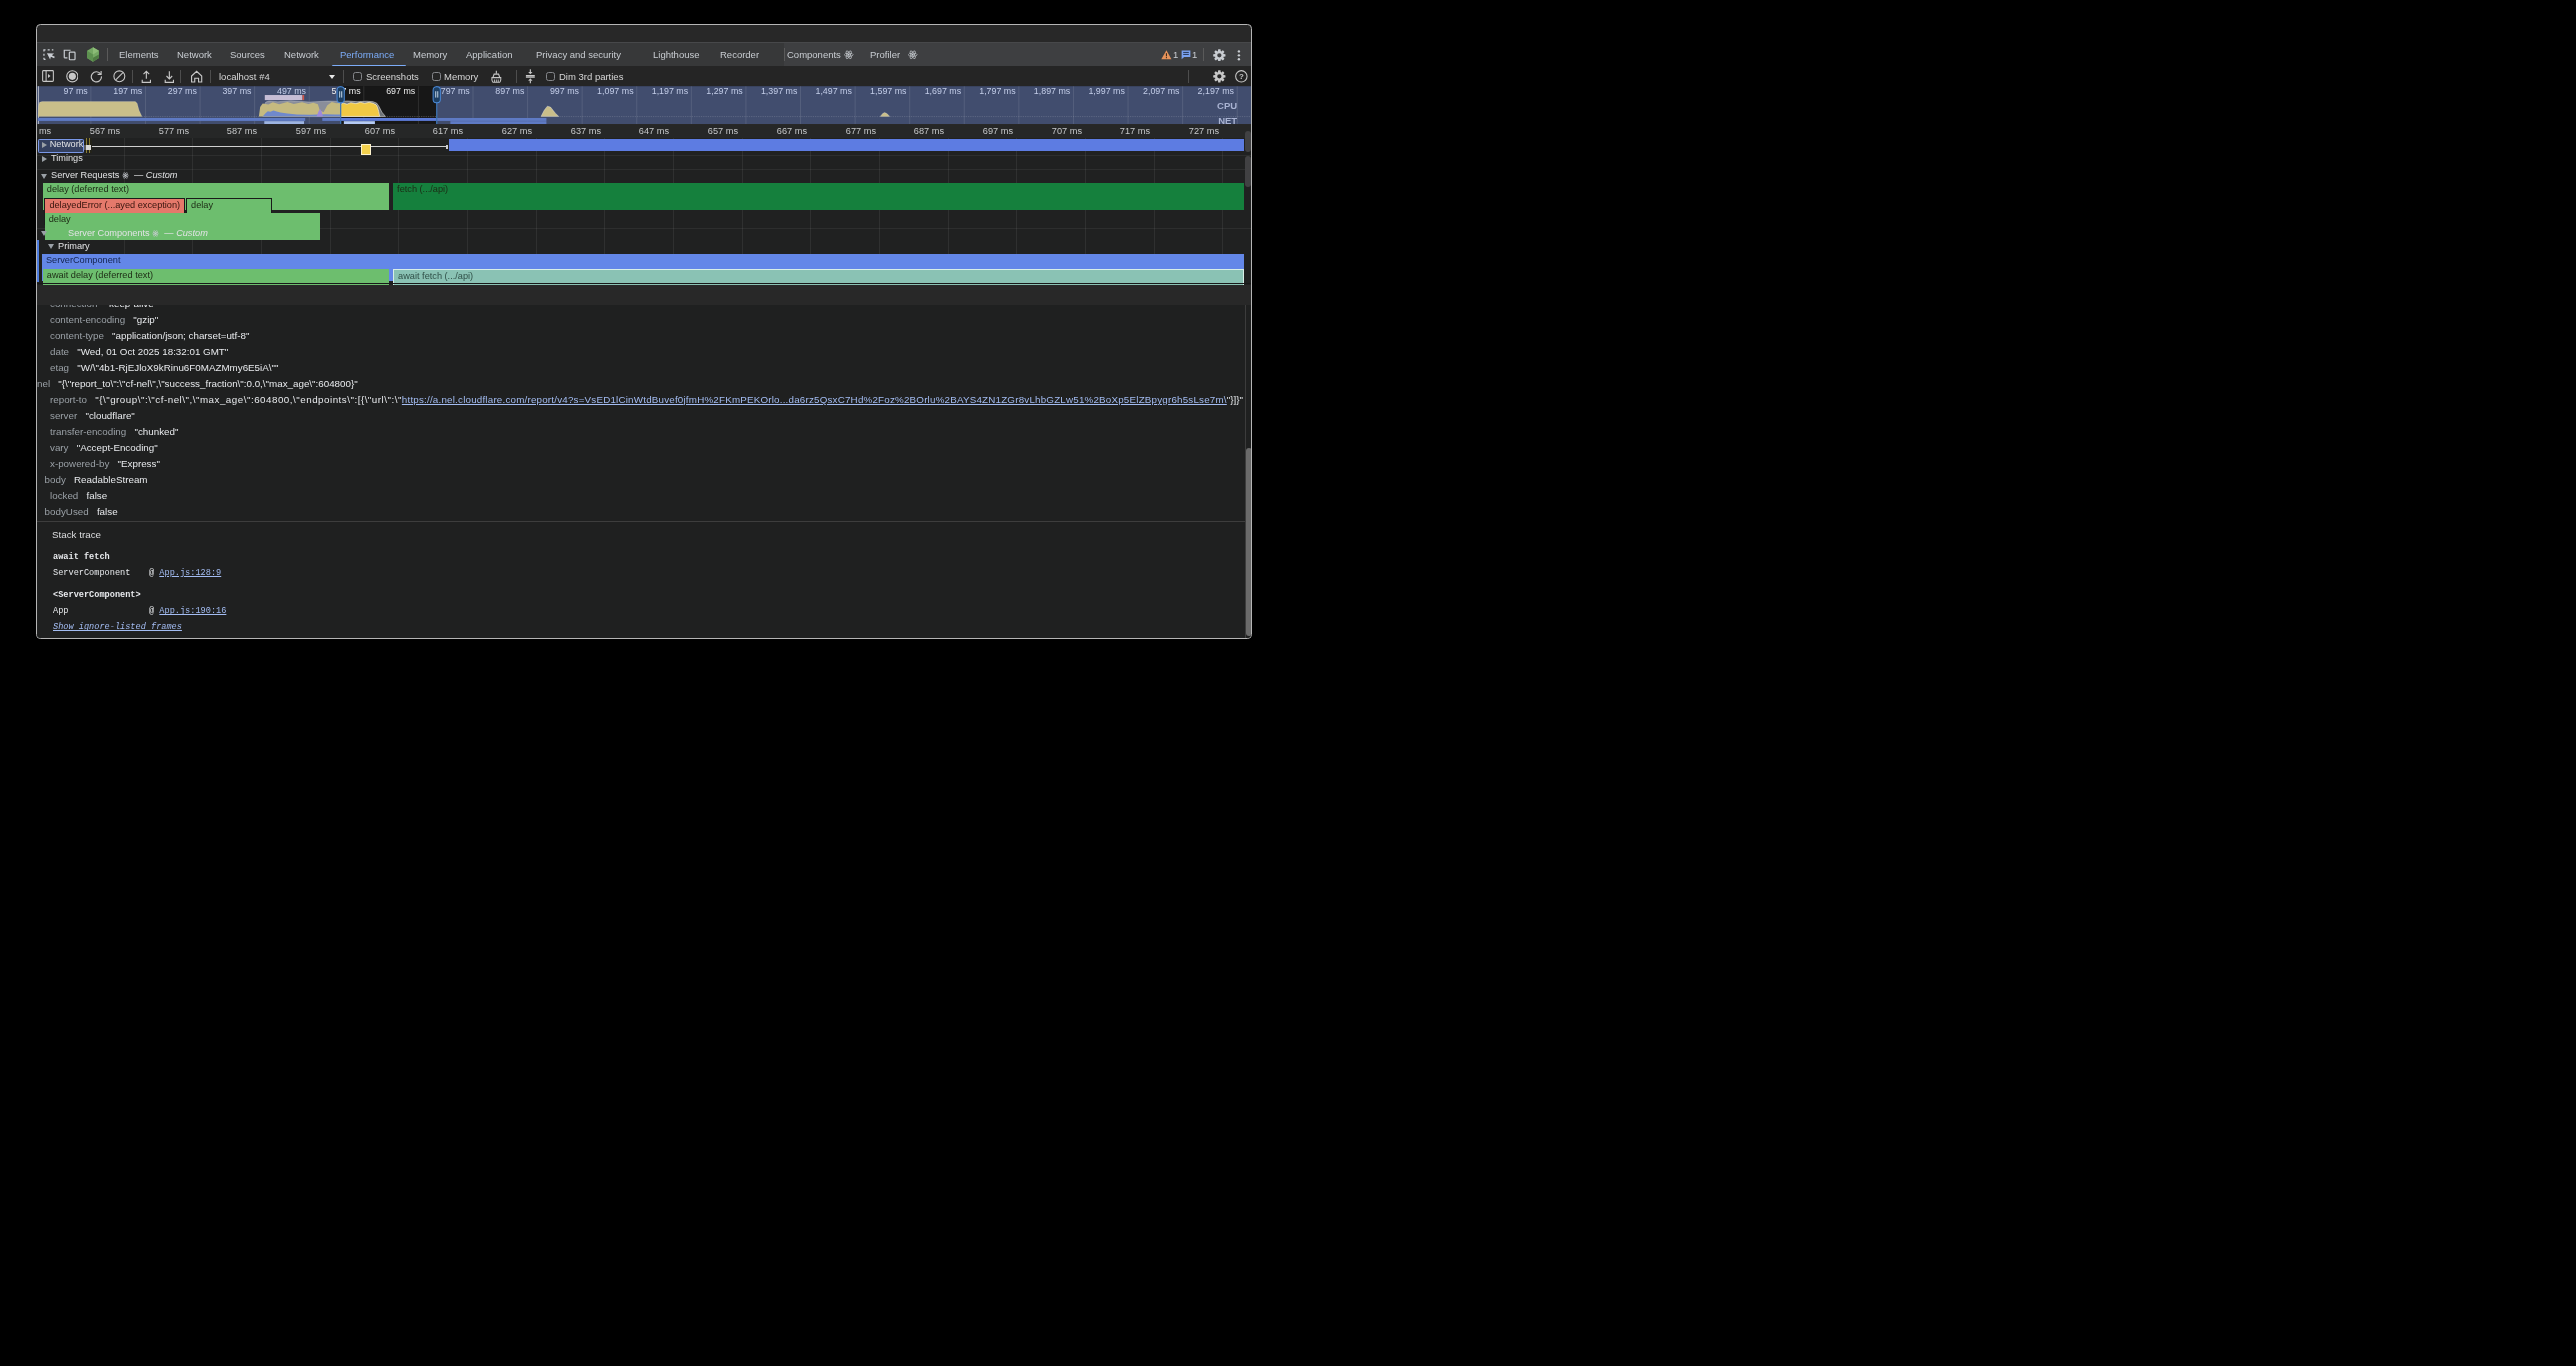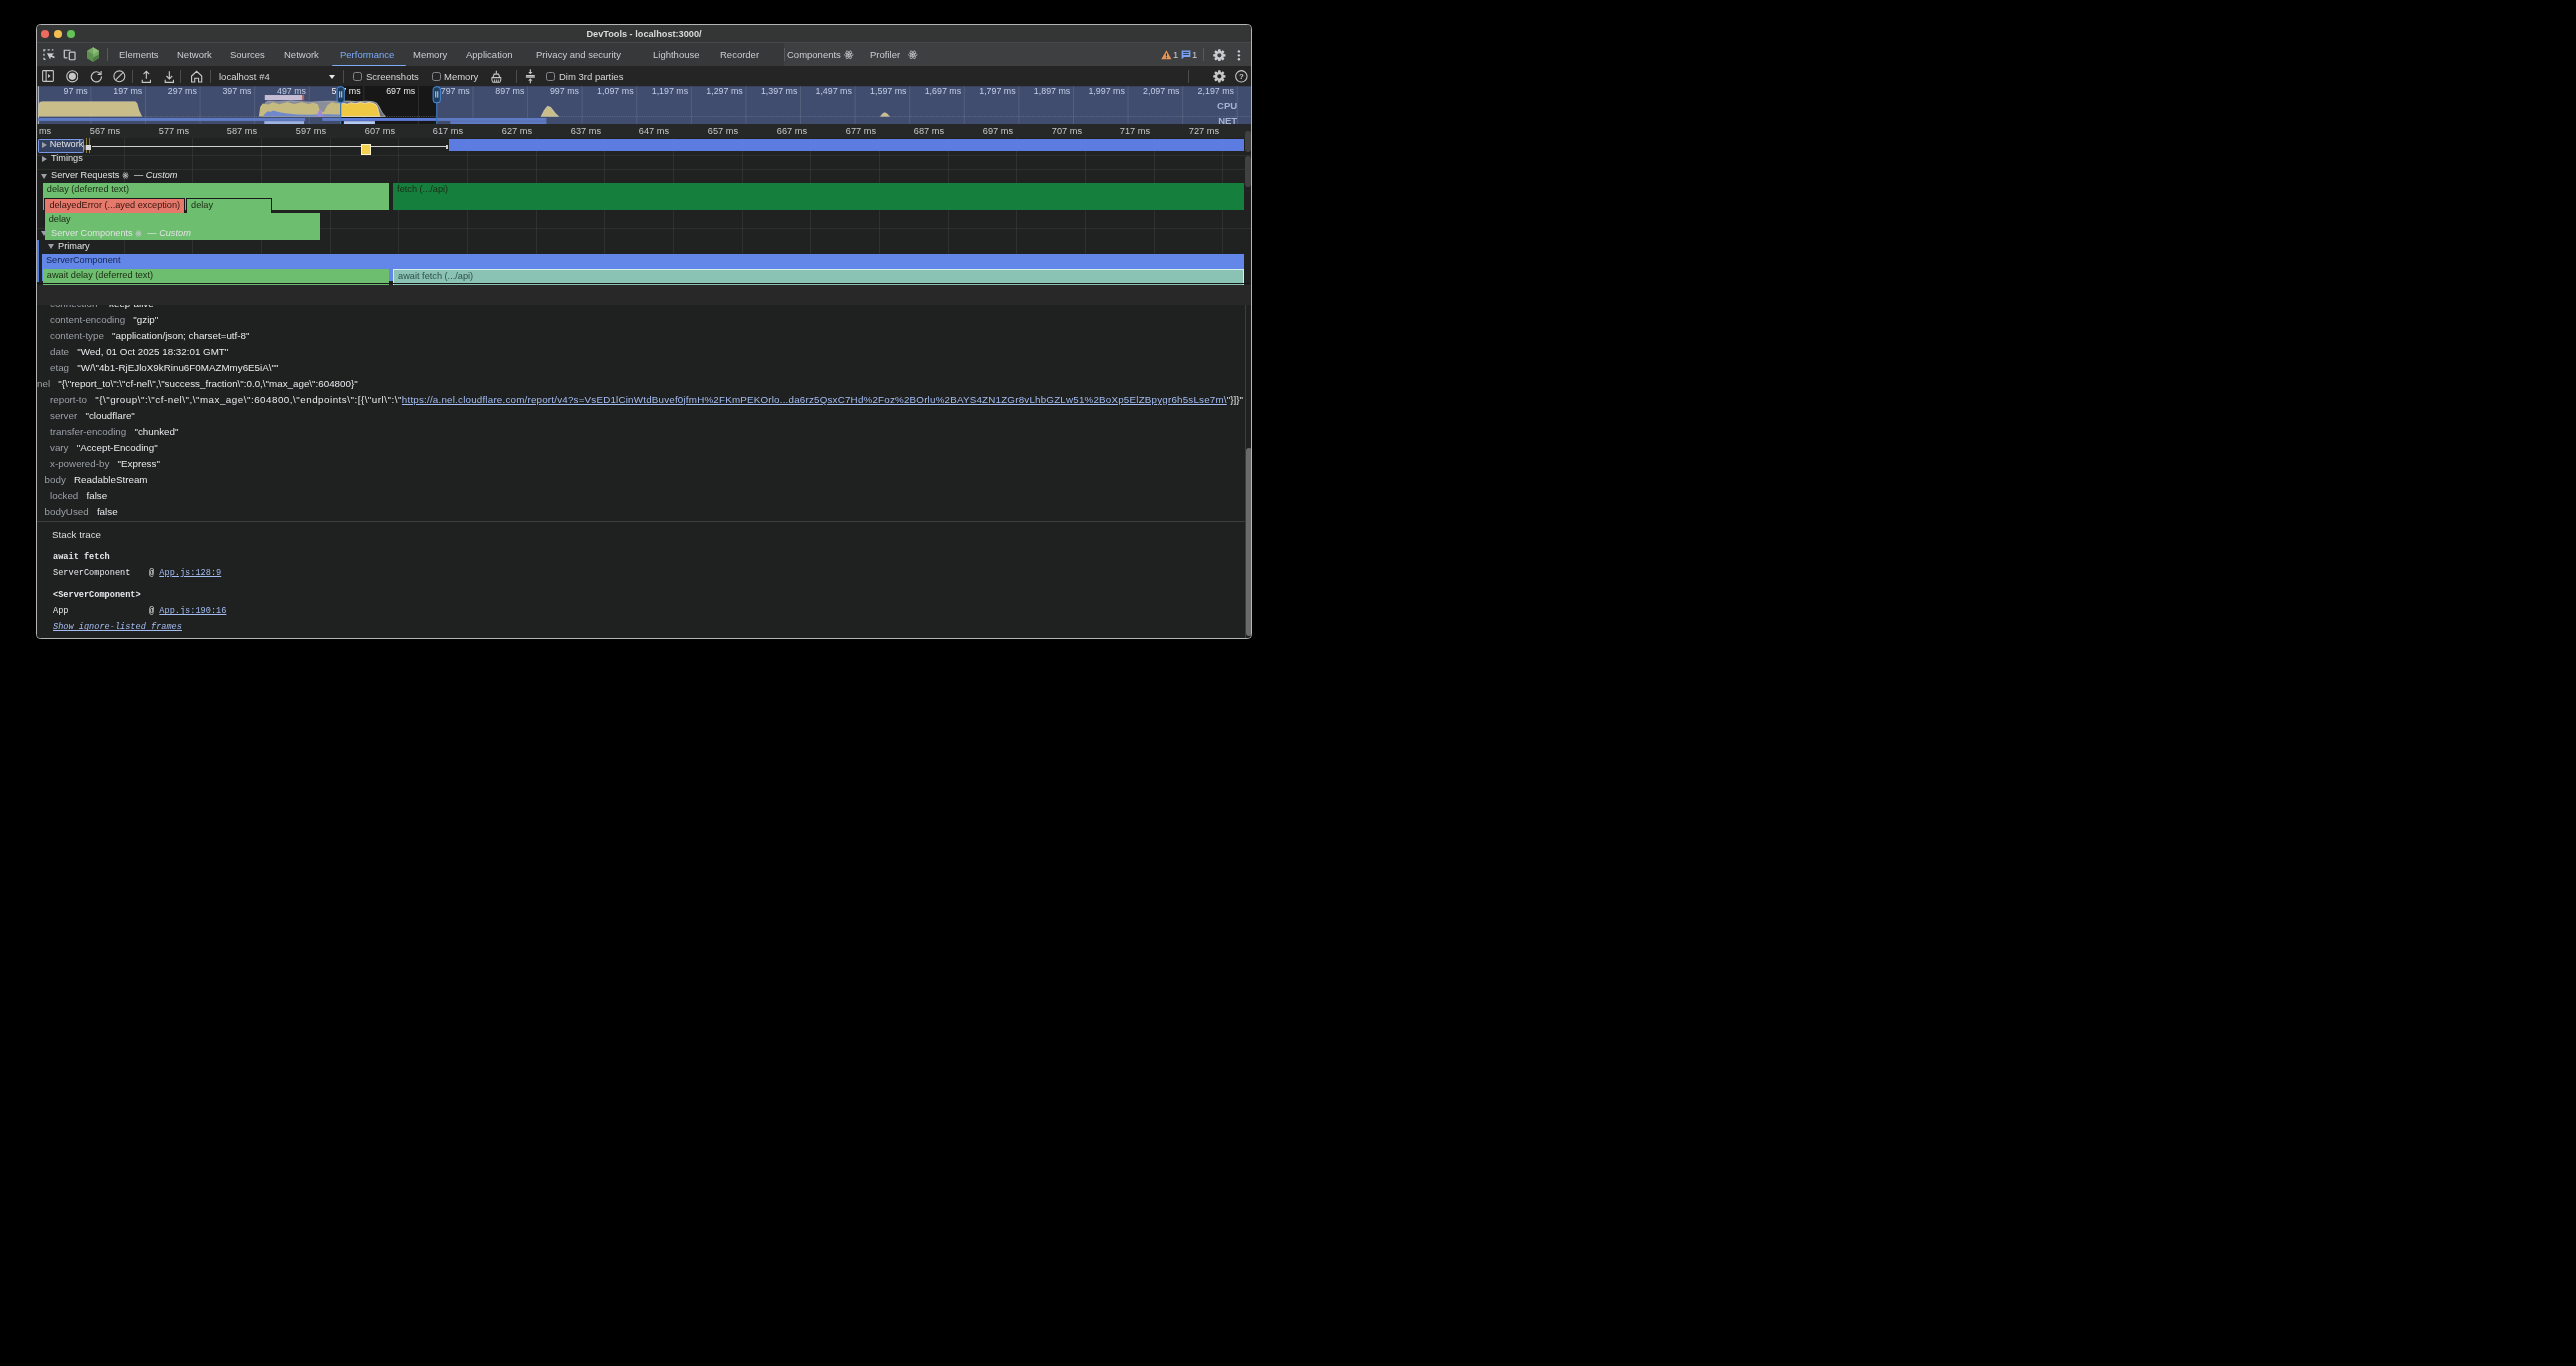--- a/index.html
+++ b/index.html
@@ -36,25 +36,20 @@
 
 #details{left:0;top:280px;width:100%;height:335px;background:#1f2020;overflow:hidden;font-size:9.8px;color:#e8eaed}
 .dl{height:16px;line-height:16px;white-space:nowrap}
 .dk{color:#9aa0a6}
 .dv{color:#e8eaed}
 .lnk{color:#a3bcf2;text-decoration:underline}
 #stack{font-family:"Liberation Mono",monospace;font-size:8.6px;color:#e8eaed}
 .mrow{height:16px;line-height:16px;white-space:nowrap}
 </style></head><body>
 <div id="win">
-  <div id="title" class="abs">DevTools - localhost:3000/
-    <div class="abs tl" style="left:4.4px;background:#ed6a5e"></div>
-    <div class="abs tl" style="left:17px;background:#f5bf4f"></div>
-    <div class="abs tl" style="left:30px;background:#61c455"></div>
-  </div>
   <div id="tabbar" class="abs">
     <svg class="abs" style="left:6.3px;top:5.7px" width="12.7" height="12.7" viewBox="0 0 20 20" fill="none" stroke="#c9cdd2" stroke-width="2">
       <path d="M1.5 4 V1.5 H4 M7.3 1.5 H10.6 M13.9 1.5 H16.3 M1.5 7.3 V10.6 M1.5 13.9 V16.4 M1.5 16.5 H4" stroke-dasharray="none"></path>
       <path d="M7 5.8 L9.8 16.8 L11.9 12.6 L16.4 16 L18 14 L13.8 10.6 L18 8.6 Z" fill="#c9cdd2" stroke="none" transform="rotate(-12 10 10)"></path>
     </svg>
     <svg class="abs" style="left:26px;top:6.3px" width="13.3" height="11.4" viewBox="0 0 21 18" fill="none" stroke="#c9cdd2" stroke-width="1.9">
       <path d="M12 2 H2 V14 M2 14 H7"></path>
         <rect x="10" y="5" width="9" height="12" rx="1.2"></rect>
     </svg>
     <svg class="abs" style="left:49px;top:4.4px" width="14" height="15" viewBox="0 0 22 24">
@@ -315,21 +310,21 @@
           <ellipse cx="7.5" cy="7.5" rx="7" ry="2.6" transform="rotate(60 7.5 7.5)"></ellipse>
           <ellipse cx="7.5" cy="7.5" rx="7" ry="2.6" transform="rotate(120 7.5 7.5)"></ellipse>
         </svg>&nbsp; — <i>Custom</i></div>
     <div class="abs bar" style="left:5.7px;top:58px;width:346px;background:#6dbe6e">delay (deferred text)</div>
     <div class="abs bar" style="left:356px;top:58px;width:851px;background:#15803d">fetch (.../api)</div>
     <div class="abs bar" style="left:7.3px;top:73px;width:141px;background:#e5796b;border:0.6px solid #1a1a1a;color:#38150e">delayedError (...ayed exception)</div>
     <div class="abs bar" style="left:149px;top:73px;width:86px;background:#6dbe6e;border:0.6px solid #1a1a1a">delay</div>
     <div class="abs bar" style="left:7.6px;top:88px;width:275px;background:#6dbe6e">delay</div>
 
     <div class="abs trid" style="left:3.8px;top:106px"></div>
-    <div class="abs thead" style="left:14px;top:103px">Server Components <svg width="7" height="7" viewBox="0 0 15 15" fill="none" stroke="#c9cdd2" stroke-width="1" style="vertical-align:-1.3px">
+    <div class="abs thead" style="left:31px;top:103px">Server Components <svg width="7" height="7" viewBox="0 0 15 15" fill="none" stroke="#c9cdd2" stroke-width="1" style="vertical-align:-1.3px">
           <circle cx="7.5" cy="7.5" r="1.4" fill="#c9cdd2" stroke="none"></circle>
           <ellipse cx="7.5" cy="7.5" rx="7" ry="2.6"></ellipse>
           <ellipse cx="7.5" cy="7.5" rx="7" ry="2.6" transform="rotate(60 7.5 7.5)"></ellipse>
           <ellipse cx="7.5" cy="7.5" rx="7" ry="2.6" transform="rotate(120 7.5 7.5)"></ellipse>
         </svg>&nbsp; — <i>Custom</i></div>
     <div class="abs" style="left:0;top:115px;width:1.7px;height:42px;background:#4c7ce0"></div>
     <div class="abs trid" style="left:11.4px;top:119px"></div>
     <div class="abs thead" style="left:21px;top:116px">Primary</div>
     <div class="abs bar" style="left:4.8px;top:129px;width:1202px;background:#6387e8;color:#14234d">ServerComponent</div>
     <div class="abs bar" style="left:5.7px;top:144px;width:346px;background:#6dbe6e">await delay (deferred text)</div>

